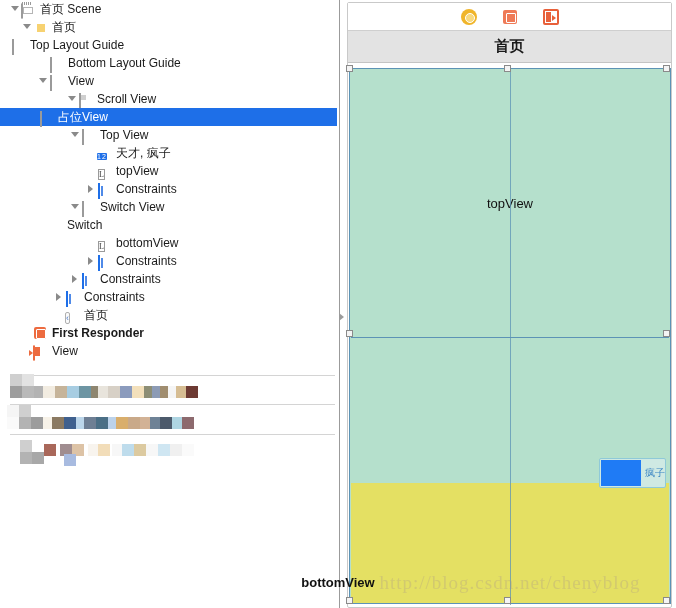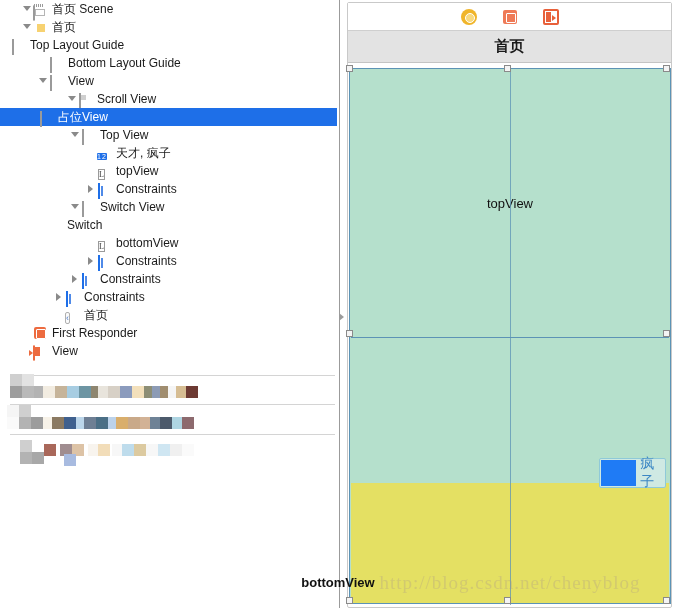--- a/index.html
+++ b/index.html
@@ -134,36 +134,36 @@
   #topview { position:absolute; left:1px; top:1px; width:318px; height:268px; background:#b5e0cc;
      border-bottom:1px solid #5c93b5; display:flex; align-items:center; justify-content:center; }
   #topview .t { font-size:13px; color:#111; }
   #bottomview { position:absolute; left:1px; top:414px; width:318px; height:120px; background:#e4e063; }
   #bv-label { position:absolute; left:0; right:0; top:575px; text-align:center; font-size:13px; color:#111; font-weight:600; z-index:6;}
   #midline { position:absolute; left:160px; top:0; width:1px; height:536px; background:#5c93b5; opacity:0.75; }
 
   #switch { position:absolute; left:250px; top:390px; width:67px; height:30px;
      background:#cfe9e3; border:1px solid #8fc9d8; border-radius:2px; display:flex; align-items:center; }
   #switch .knob { width:40px; height:26px; background:#1f7bf5; margin-left:1px; }
-  #switch .txt { font-size:14px; color:#3b86c4; margin-left:4px; }
+  #switch .txt { font-size:10px; color:#3b86c4; margin-left:4px; }
 
   .handle { position:absolute; width:7px; height:7px; background:#f4f4f4; border:1px solid #8a8a8a; z-index:7; }
 
   #watermark { position:absolute; left:348px; top:572px; width:324px; text-align:center;
      font-family:"Liberation Serif", serif; font-size:19px; color:rgba(170,150,140,0.30);
      letter-spacing:1px; z-index:5; pointer-events:none; white-space:nowrap; }
 </style>
 </head>
 <body>
 
 <div id="app">
 
   <div id="outline">
     <div id="outline-rows">
-        <div class="row" style="padding-left: 22px; align-items: flex-end;">
+        <div class="row" style="padding-left: 10px;">
           <span class="tw open"></span>
           <span class="ico"><span class="ic-scene"></span></span>
           <span class="lbl">首页 Scene</span>
         </div>
         <div class="row" style="padding-left: 22px;">
           <span class="tw open"></span>
           <span class="ico"><span class="ic-vc"></span></span>
           <span class="lbl">首页</span>
         </div>
         <div class="row" style="">
@@ -239,21 +239,21 @@
         <div class="row" style="padding-left: 54px;">
           <span class="tw closed"></span>
           <span class="ico"><span class="ic-con"></span></span>
           <span class="lbl">Constraints</span>
         </div>
         <div class="row" style="padding-left: 54px;">
           <span class="tw"></span>
           <span class="ico"><span class="ic-back">‹</span></span>
           <span class="lbl">首页</span>
         </div>
-        <div class="row" style="padding-left: 22px;">
+        <div class="row" style="padding-left: 22px; font-weight: bold;">
           <span class="tw"></span>
           <span class="ico"><span class="ic-fr"></span></span>
           <span class="lbl">First Responder</span>
         </div>
         <div class="row" style="padding-left: 22px;">
           <span class="tw"></span>
           <span class="ico"><span class="ic-exit"></span></span>
           <span class="lbl">View</span>
         </div>
       </div>

